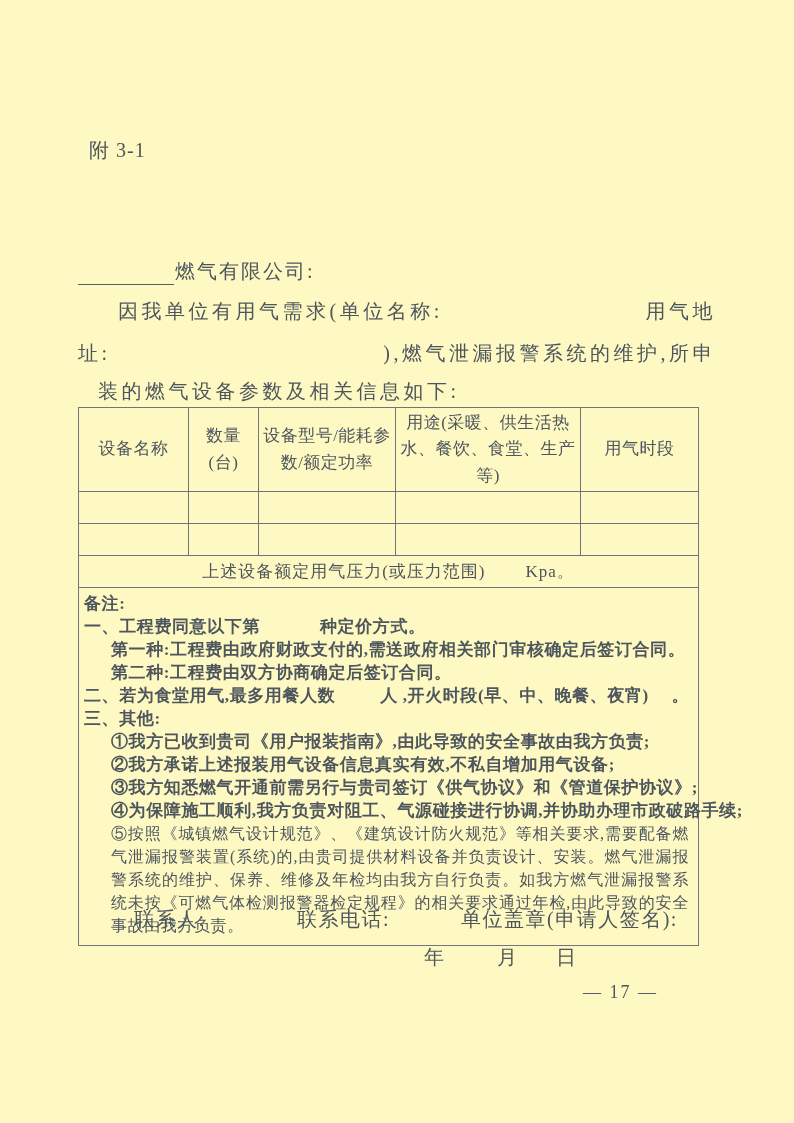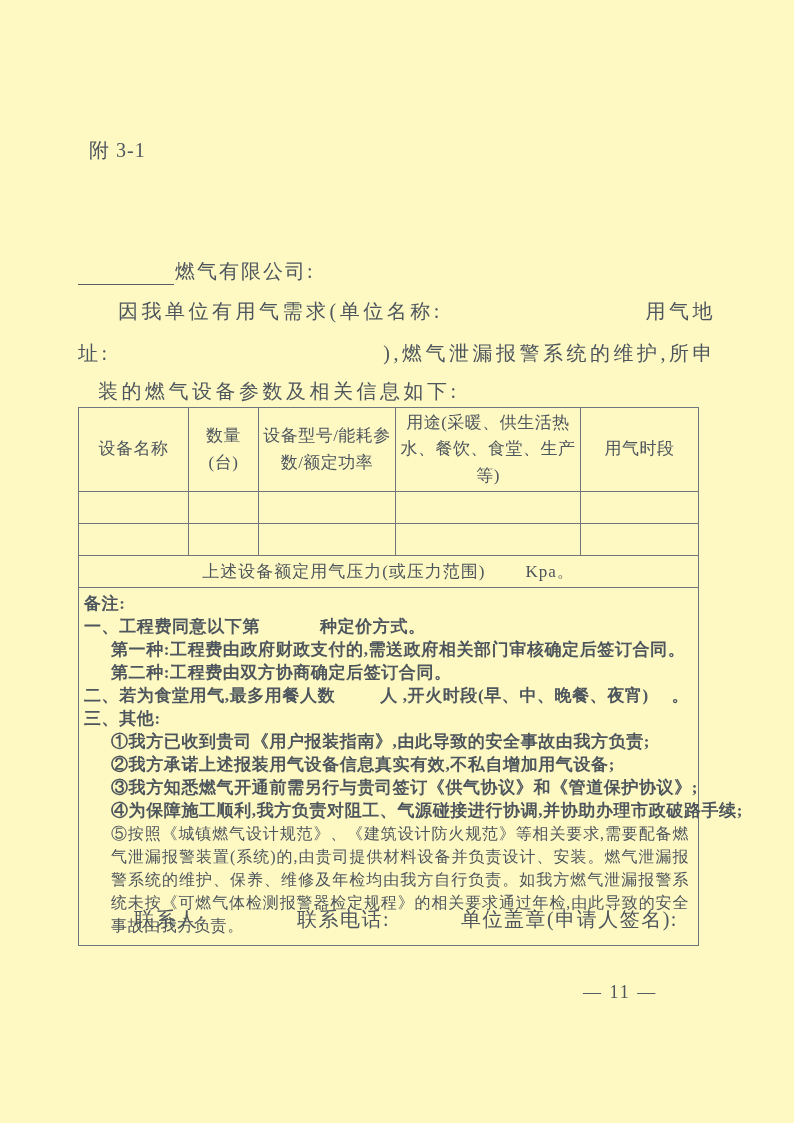--- a/index.html
+++ b/index.html
@@ -145,16 +145,17 @@
           <div class="remark-para">⑤按照《城镇燃气设计规范》、《建筑设计防火规范》等相关要求,需要配备燃气泄漏报警装置(系统)的,由贵司提供材料设备并负责设计、安装。燃气泄漏报警系统的维护、保养、维修及年检均由我方自行负责。如我方燃气泄漏报警系统未按《可燃气体检测报警器检定规程》的相关要求通过年检,由此导致的安全事故由我方负责。</div>
         </td>
       </tr>
     </tbody>
   </table>
 
   <div class="abs sig-line sig-contact">联系人:</div>
   <div class="abs sig-line sig-phone">联系电话:</div>
   <div class="abs sig-line sig-seal">单位盖章(申请人签名):</div>
 
+  <div class="abs date-line"><span>年</span><span class="date-gap1"></span><span>月</span><span class="date-gap2"></span><span>日</span></div>
 
-  <div class="abs page-number">— 11 —</div>
+  <div class="abs page-number">— 17 —</div>
 
 </div>
 
 </body></html>

